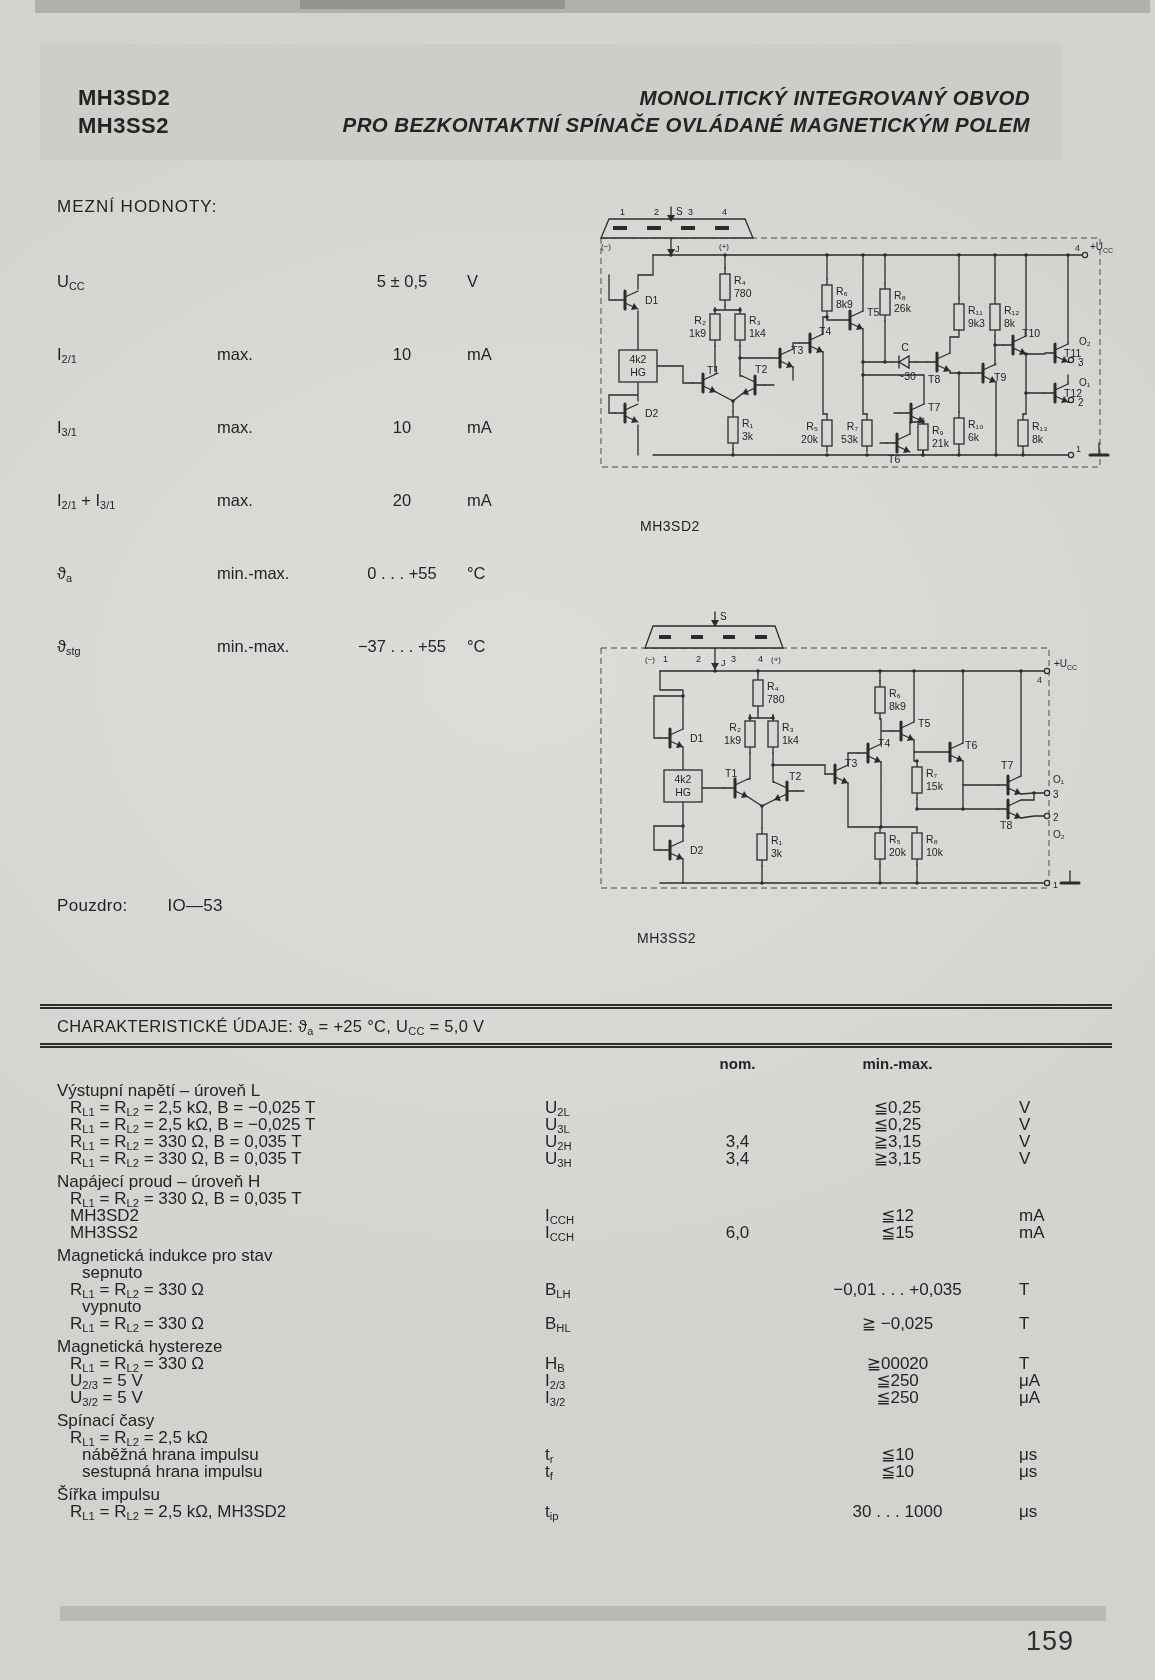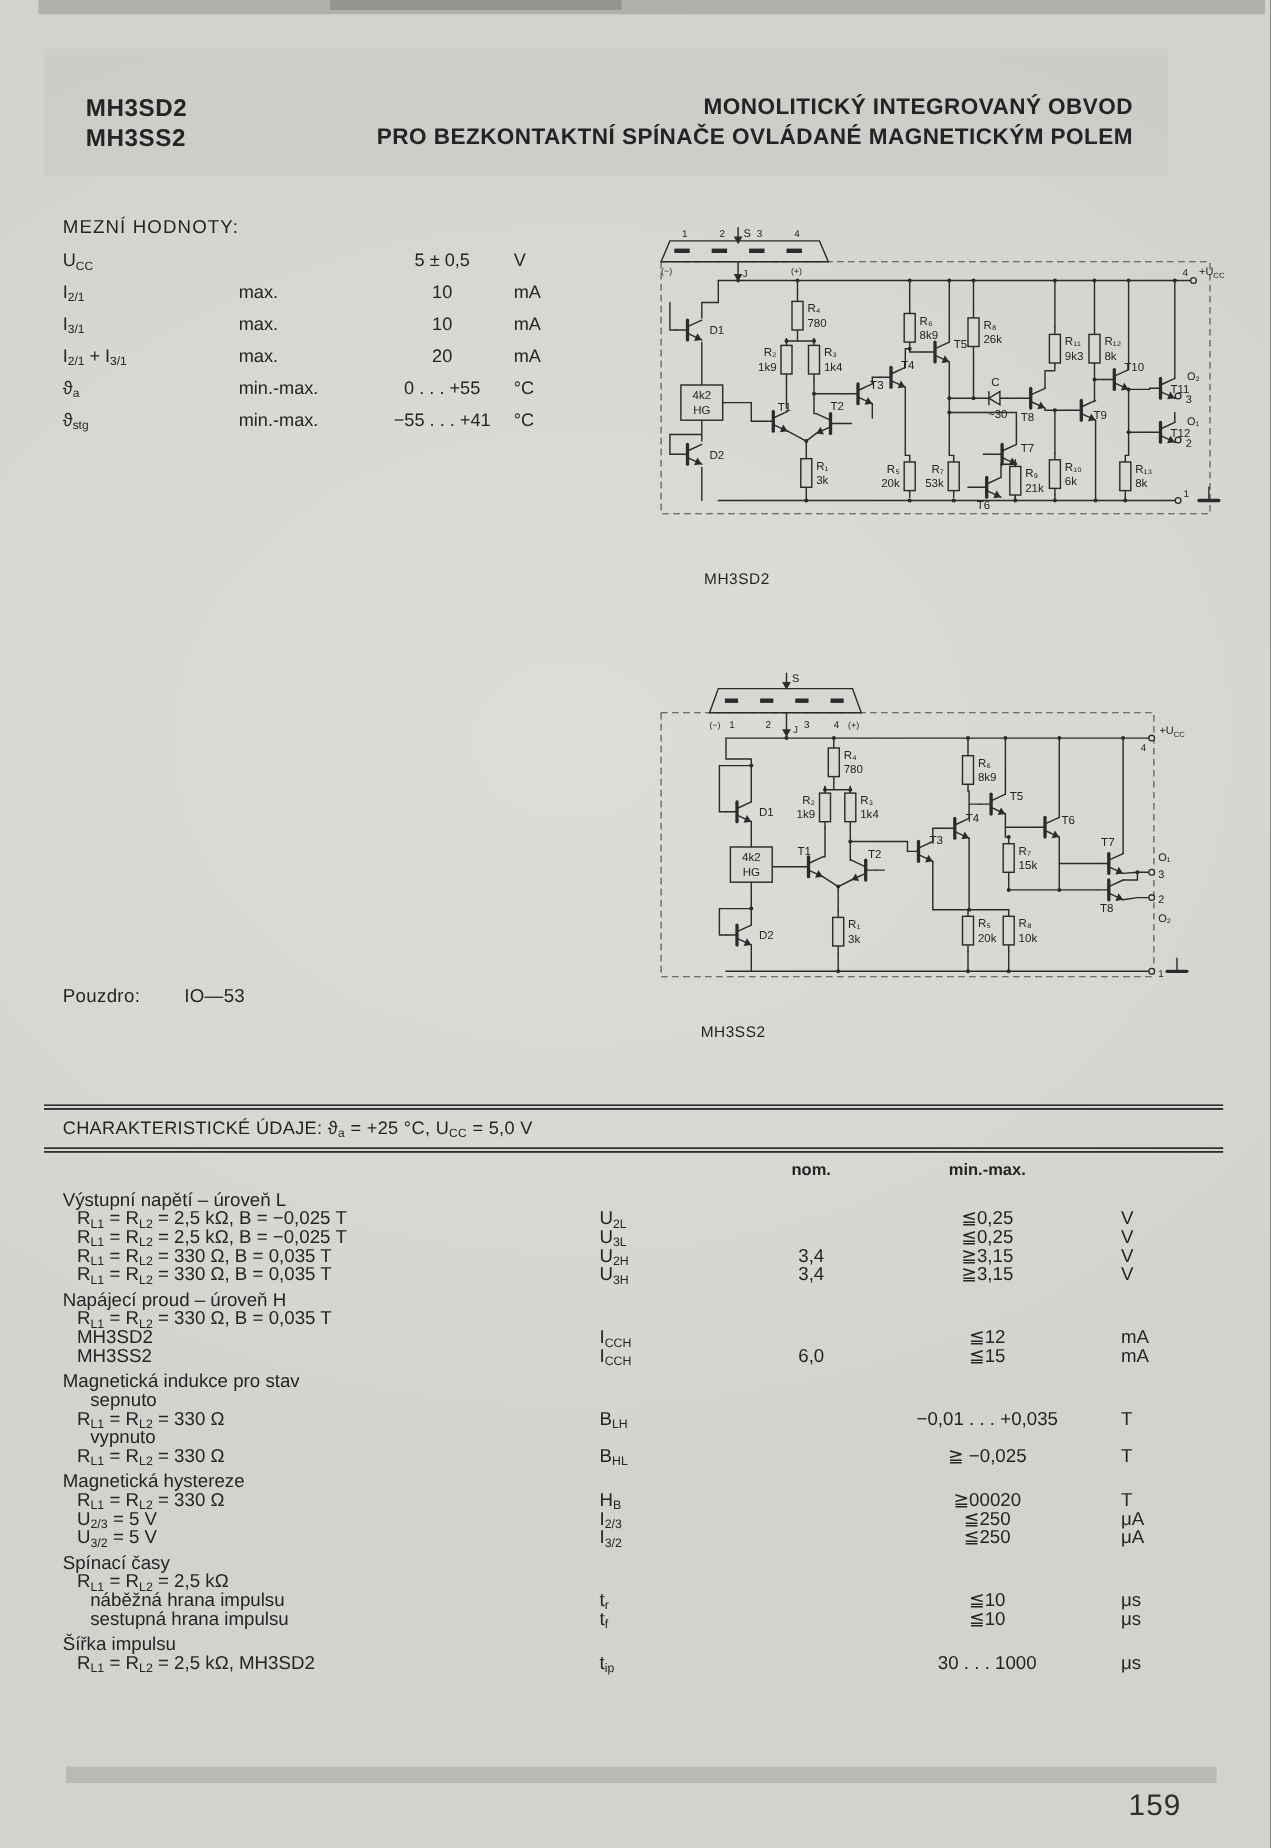--- a/index.html
+++ b/index.html
@@ -5,24 +5,24 @@
   html,body{margin:0;padding:0;background:#6e6e6a;}
   .page{position:relative;width:1155px;height:1680px;margin:0 auto;overflow:hidden;
         background:radial-gradient(ellipse 900px 700px at 45% 40%, #dddcd8 0%, #d8d7d3 60%, #d3d2ce 100%);
         font-family:"Liberation Sans","DejaVu Sans",sans-serif;color:#242424;}
   .band{position:absolute;}
   .band-top{left:35px;top:0;width:1115px;height:13px;background:#a5a4a0;opacity:.75;}
   .band-top2{left:300px;top:0;width:265px;height:9px;background:#8d8c88;opacity:.8;}
   .band-header{left:40px;top:44px;width:1022px;height:116px;background:#cbcac6;opacity:.65;}
   .band-bottom{left:60px;top:1606px;width:1046px;height:15px;background:#b6b5b1;opacity:.85;}
   .partnos{position:absolute;left:78px;top:84px;font-size:22px;font-weight:bold;line-height:28px;letter-spacing:.5px;}
-  .title{position:absolute;left:290px;top:84px;width:740px;text-align:right;font-size:20.5px;font-weight:bold;line-height:27px;letter-spacing:.4px;}
+  .title{position:absolute;left:290px;top:84px;width:740px;text-align:right;font-size:20.5px;font-weight:bold;line-height:27px;letter-spacing:.4px;font-style:italic;}
   .limits-h{position:absolute;left:57px;top:197px;font-size:17px;letter-spacing:1px;}
   .limits{position:absolute;left:57px;top:228px;width:500px;font-size:16.5px;}
-  .lrow{display:grid;grid-template-columns:160px 120px 130px 80px;height:29px;align-items:baseline;}
+  .lrow{display:grid;grid-template-columns:160px 120px 130px 80px;height:29px;align-items:baseline;margin-top:44px;}
   .lrow .val{text-align:center;}
   sub{font-size:66%;vertical-align:-0.28em;line-height:0;}
   .schsvg{position:absolute;}
   .caption{position:absolute;font-size:14px;letter-spacing:.5px;}
   .pouzdro{position:absolute;left:57px;top:896px;font-size:17px;letter-spacing:.3px;}
   .pouzdro .pv{margin-left:40px;}
   .chartbl{position:absolute;left:40px;top:1004px;width:1072px;}
   .rule{height:5px;background:linear-gradient(to bottom,#2e2e2e 0 1.8px,rgba(0,0,0,0) 1.8px 3.1px,#2e2e2e 3.1px 5px);}
   .char-heading{padding:8px 0 7px 17px;font-size:16.5px;letter-spacing:.3px;}
   .colhdr{position:relative;height:28px;font-size:15px;font-weight:bold;}
@@ -92,21 +92,21 @@
       </div>
       <div class="lrow">
         <span class="sym">ϑ<sub>a</sub></span>
         <span>min.-max.</span>
         <span class="val">0 . . . +55</span>
         <span>°C</span>
       </div>
       <div class="lrow">
         <span class="sym">ϑ<sub>stg</sub></span>
         <span>min.-max.</span>
-        <span class="val">−55 . . . +41</span>
+        <span class="val">−37 . . . +55</span>
         <span>°C</span>
       </div>
     </div>
 
   <svg id="sch1" class="schsvg" style="left:595px;top:205px;" width="530" height="268" viewBox="0 0 530 268">
     <rect class="dash" x="6" y="33" width="499" height="229"></rect>
     <g>
       <polygon class="sym" points="14,14 150,14 158,33 6,33"></polygon>
       <rect class="fil" x="18" y="21" width="14" height="4"></rect>
       <rect class="fil" x="52" y="21" width="14" height="4"></rect>

